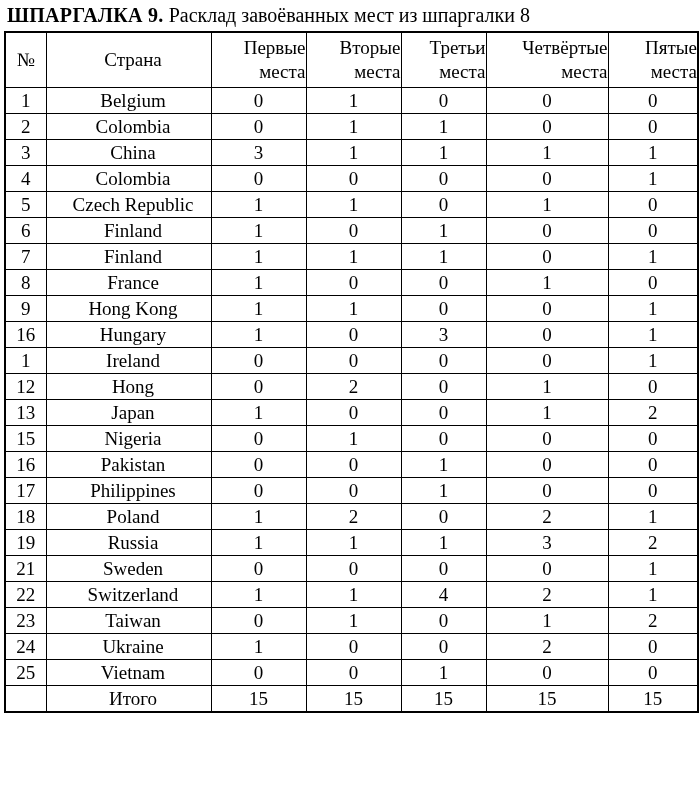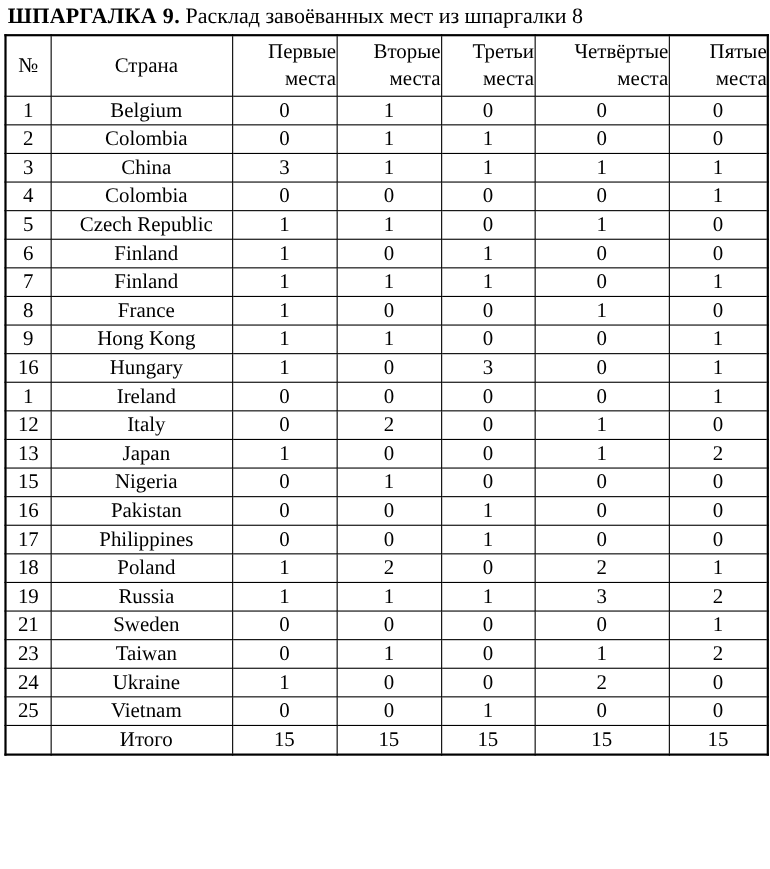--- a/index.html
+++ b/index.html
@@ -193,21 +193,21 @@
     <td class="c-country">Ireland</td>
     <td class="c-val">0</td>
     <td class="c-val">0</td>
     <td class="c-val">0</td>
     <td class="c-val">0</td>
     <td class="c-val">1</td>
   </tr>
 
   <tr>
     <td class="c-num">12</td>
-    <td class="c-country">Italy</td>
+    <td class="c-country">Hong</td>
     <td class="c-val">0</td>
     <td class="c-val">2</td>
     <td class="c-val">0</td>
     <td class="c-val">1</td>
     <td class="c-val">0</td>
   </tr>
 
   <tr>
     <td class="c-num">13</td>
     <td class="c-country">Japan</td>
@@ -273,20 +273,29 @@
   <tr>
     <td class="c-num">21</td>
     <td class="c-country">Sweden</td>
     <td class="c-val">0</td>
     <td class="c-val">0</td>
     <td class="c-val">0</td>
     <td class="c-val">0</td>
     <td class="c-val">1</td>
   </tr>
 
+  <tr>
+    <td class="c-num">22</td>
+    <td class="c-country">Switzerland</td>
+    <td class="c-val">1</td>
+    <td class="c-val">1</td>
+    <td class="c-val">4</td>
+    <td class="c-val">2</td>
+    <td class="c-val">1</td>
+  </tr>
 
   <tr>
     <td class="c-num">23</td>
     <td class="c-country">Taiwan</td>
     <td class="c-val">0</td>
     <td class="c-val">1</td>
     <td class="c-val">0</td>
     <td class="c-val">1</td>
     <td class="c-val">2</td>
   </tr>

